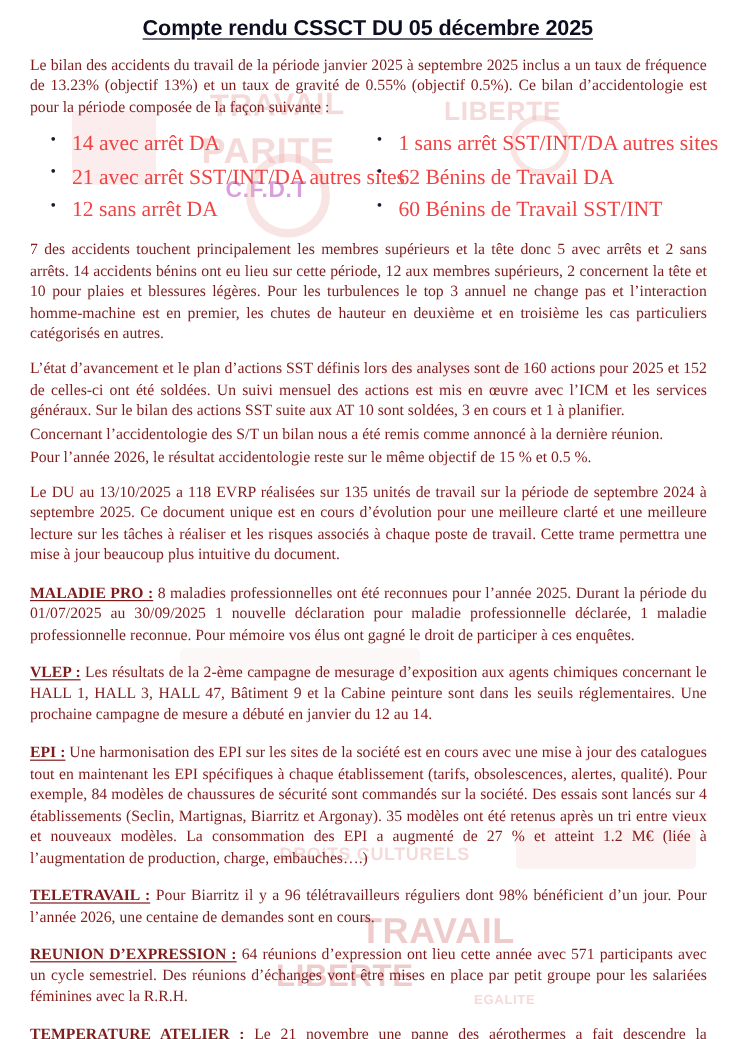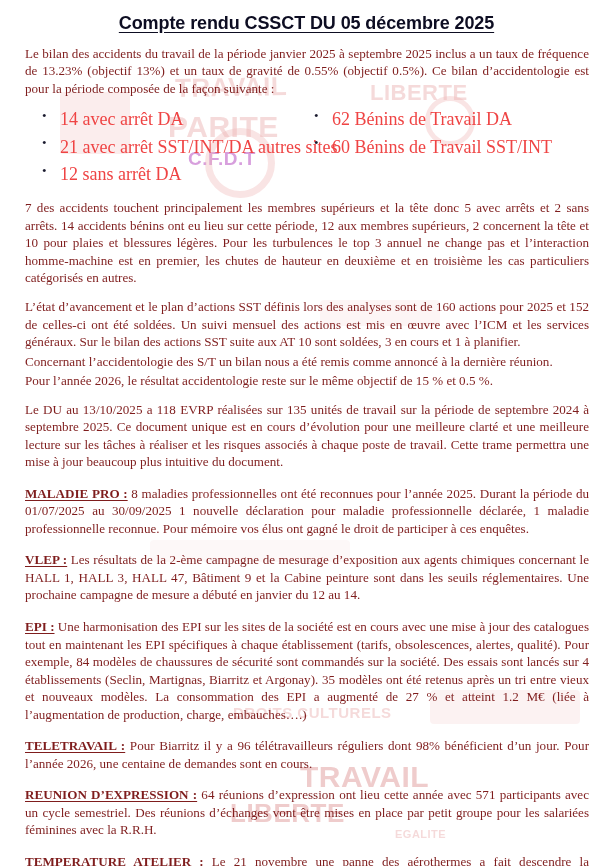--- a/index.html
+++ b/index.html
@@ -154,20 +154,21 @@
     <div class="bullet-block">
       <div class="bullet-col left">
         <ul class="blist">
           <li>14 avec arrêt DA</li>
           <li>21 avec arrêt SST/INT/DA autres sites</li>
           <li>12 sans arrêt DA</li>
         </ul>
       </div>
       <div class="bullet-col right">
         <ul class="blist">
+          <li>1 sans arrêt SST/INT/DA autres sites</li>
           <li>62 Bénins de Travail DA</li>
           <li>60 Bénins de Travail SST/INT</li>
         </ul>
       </div>
     </div>
 
     <p class="body gap-before">7 des accidents touchent principalement les membres supérieurs et la tête donc 5 avec arrêts et 2 sans arrêts. 14 accidents bénins ont eu lieu sur cette période, 12 aux membres supérieurs, 2 concernent la tête et 10 pour plaies et blessures légères. Pour les turbulences le top 3 annuel ne change pas et l’interaction homme-machine est en premier, les chutes de hauteur en deuxième et en troisième les cas particuliers catégorisés en autres.</p>
 
     <p class="body gap-before">L’état d’avancement et le plan d’actions SST définis lors des analyses sont de 160 actions pour 2025 et 152 de celles-ci ont été soldées. Un suivi mensuel des actions est mis en œuvre avec l’ICM et les services généraux. Sur le bilan des actions SST suite aux AT 10 sont soldées, 3 en cours et 1 à planifier.</p>
 

